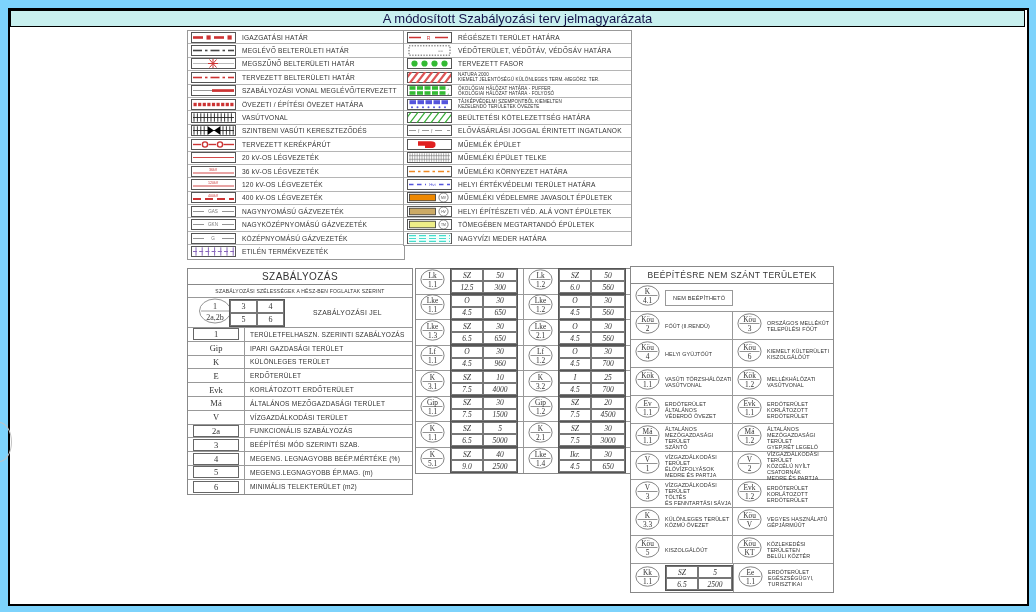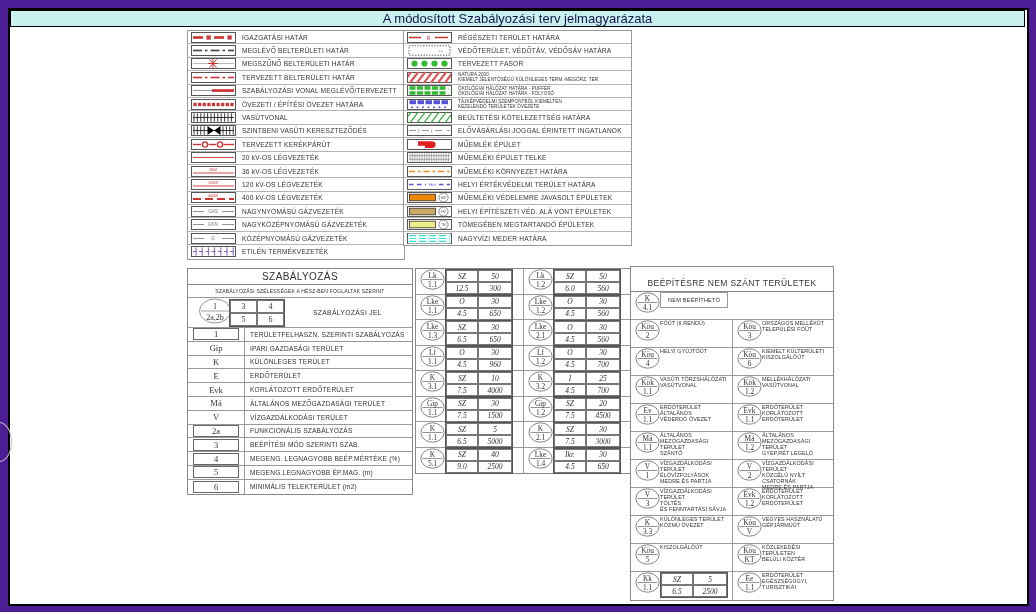--- a/index.html
+++ b/index.html
@@ -1,16 +1,16 @@
 <!DOCTYPE html>
 <html><head>
 <meta charset="utf-8">
 <style>
   html,body{margin:0;padding:0;background:#e8e8e8;}
-  #page{position:relative;width:1036px;height:612px;background:#4c1d95;overflow:hidden;
+  #page{position:relative;width:1036px;height:612px;background:#7dd3fc;overflow:hidden;
         font-family:"Liberation Sans",sans-serif;color:#333;}
   .outer-border{position:absolute;left:8px;top:8px;width:1017px;height:594px;border:2px solid #000;background:#fff;}
   .titlebar{position:absolute;left:10px;top:10px;width:1013px;height:15px;background:#c8f0ef;border:1px solid #000;
             display:flex;align-items:center;justify-content:center;}
   .titlebar span{font-size:13px;color:#14144a;}
   .partial-circle{position:absolute;left:-14px;top:422px;width:24px;height:38px;border:1px solid #c2c2c2;border-radius:50%;}
 
   
   .ltable{position:absolute;border:1px solid #999;background:#fff;}
   #legend-left{left:187px;top:30px;width:216px;}
@@ -25,38 +25,38 @@
 
   
   .panel{position:absolute;border:1px solid #888;background:#fff;box-sizing:border-box;}
   #panel-szab{left:187px;top:268px;width:226px;}
   #panel-szant{left:415px;top:268px;width:216px;}
   #panel-nem{left:630px;top:266px;width:204px;}
   .phead{border-bottom:1px solid #888;display:flex;align-items:center;justify-content:center;
          font-size:8.5px;letter-spacing:.4px;color:#333;}
   #panel-szab .phead{height:15px;font-size:10px;}
   #panel-szant .phead{height:13px;}
-  #panel-nem .phead{height:16px;margin-top:8px;}
+  #panel-nem .phead{height:16px;}
   .psub{height:12px;border-bottom:1px solid #999;display:flex;align-items:center;justify-content:center;
         font-size:5px;letter-spacing:.2px;}
   .jelrow{height:29px;border-bottom:1px solid #999;display:flex;align-items:center;}
   .jel-label{font-size:6.8px;margin-left:28px;letter-spacing:.3px;}
   .jgrid{display:grid;grid-template-columns:27px 27px;border:1px solid #555;margin-left:-3px;}
   .jgrid div{height:11px;border:0.5px solid #777;display:flex;align-items:center;justify-content:center;
              font-family:"Liberation Serif",serif;font-size:8px;}
   .sz-row{display:flex;align-items:center;height:13.8px;border-bottom:1px solid #999;box-sizing:border-box;}
   .sz-row:last-child{border-bottom:none;}
   .sz-code{width:56px;flex:none;display:flex;align-items:center;justify-content:center;align-self:stretch;
            border-right:1px solid #999;font-family:"Liberation Serif",serif;font-size:8.5px;}
   .sz-code .boxed{border:1px solid #666;background:#fff;min-width:44px;text-align:center;line-height:10px;height:10px;}
   .sz-label{margin-left:5px;font-size:6.6px;letter-spacing:.2px;white-space:nowrap;}
 
   .zrow{display:flex;border-bottom:1px solid #999;box-sizing:border-box;}
   .zrow:last-child{border-bottom:none;}
-  .zcell{flex:1 1 50%;display:flex;align-items:flex-start;padding-left:4px;box-sizing:border-box;}
+  .zcell{flex:1 1 50%;display:flex;align-items:center;gap:5px;padding-left:4px;box-sizing:border-box;}
   .zcell.vline{border-left:1px solid #999;}
   #panel-szant .zrow{height:25.5px;}
   #panel-nem .zrow{height:28px;}
   .zgrid{display:grid;grid-template-columns:32px 34px;border:1px solid #555;font-style:italic;}
   .zgrid div{height:10px;border:0.5px solid #777;display:flex;align-items:center;justify-content:center;
              font-family:"Liberation Serif",serif;font-size:7.5px;}
   .ztext{font-size:5.4px;line-height:6px;letter-spacing:.1px;white-space:pre-line;}
   .zhead{font-size:7.5px;line-height:8.5px;letter-spacing:.3px;white-space:pre-line;padding-left:4px;}
   .nbbox{border:1px solid #999;font-size:5.6px;padding:4px 7px;letter-spacing:.2px;}
 </style>

